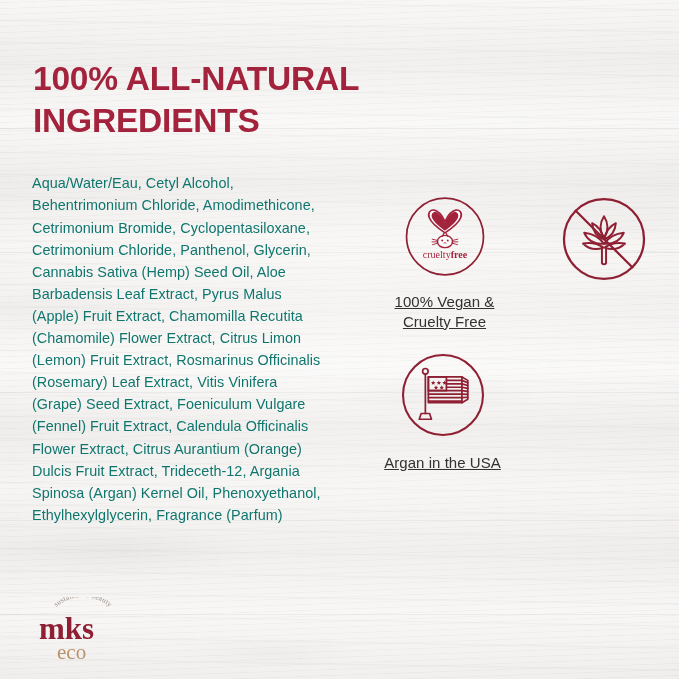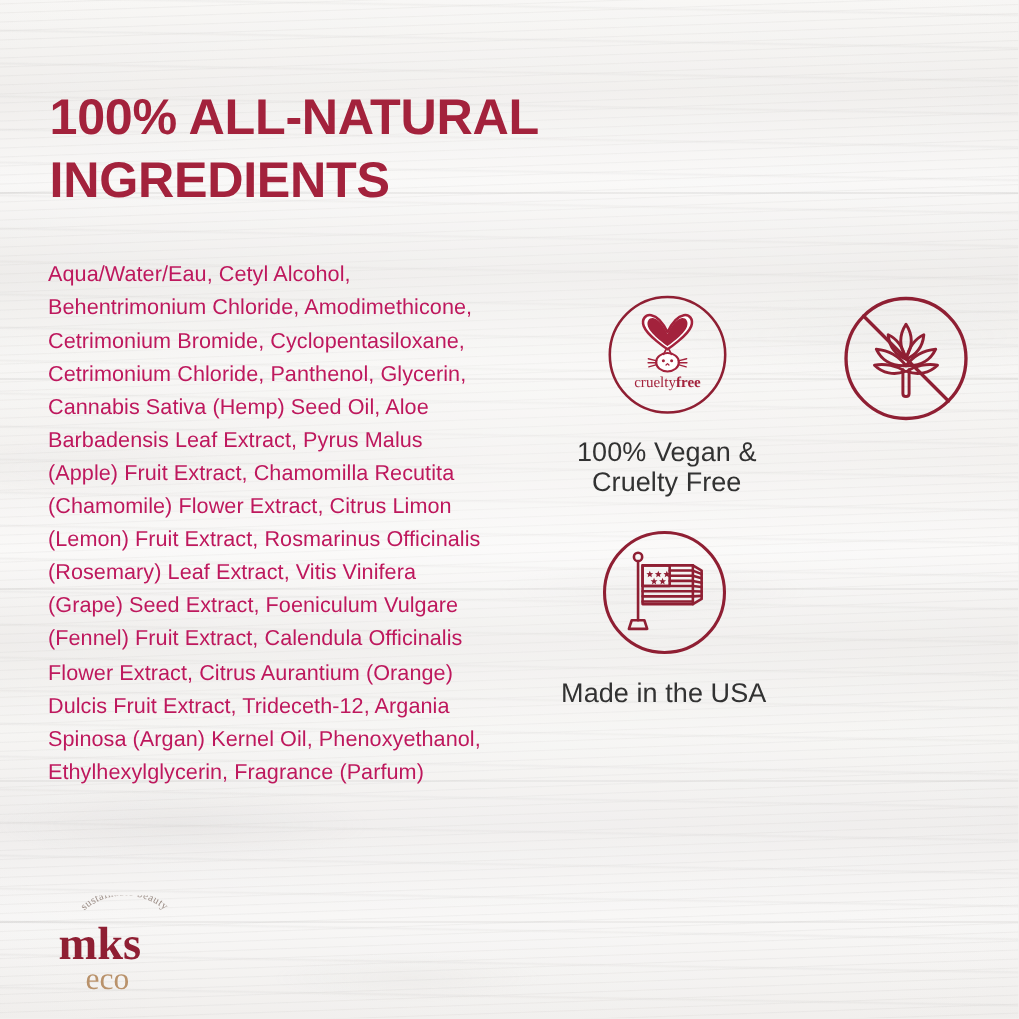--- a/index.html
+++ b/index.html
@@ -108,21 +108,21 @@
     letter-spacing: -0.2px;
     white-space: pre-line;
   }
 
   
   #ingredients {
     position: absolute;
     left: 32px;
     top: 158px;
     width: 292px;
-    color: #be185d;
+    color: #0f766e;
     font-size: 14.4px;
     line-height: 22.1px;
     letter-spacing: 0.05px;
     text-align: left;
   }
 
   
   #badges {
     position: absolute;
     left: 358px;
@@ -143,25 +143,26 @@
     align-items: center;
   }
   .badge-circle {
     width: 86px;
     height: 86px;
     display: block;
   }
   .badge-label {
     margin-top: 15px;
     color: #323232;
-    font-size: 18px;
+    font-size: 15px;
     line-height: 19.5px;
     text-align: center;
     white-space: pre-line;
     letter-spacing: 0.05px;
+    text-decoration: underline;
   }
   
   .badge-vegan  { transform: translate(16px, 0px); }
   .badge-thc    { transform: translate(14px, 0px); }
   .badge-gluten { transform: translate(16px, 1px); }
   .badge-usa    { transform: translate(14px, 1px); }
 
   
   #logo {
     position: absolute;
@@ -292,21 +293,21 @@
         </g>
 
         <g fill="#8f1f33">
           <path d="M38.6 33.1 l0.72 1.86 1.98 0.10 -1.55 1.24 0.52 1.92 -1.67 -1.07 -1.67 1.07 0.52 -1.92 -1.55 -1.24 1.98 -0.10 Z"></path>
           <path d="M45.2 33.1 l0.72 1.86 1.98 0.10 -1.55 1.24 0.52 1.92 -1.67 -1.07 -1.67 1.07 0.52 -1.92 -1.55 -1.24 1.98 -0.10 Z"></path>
           <path d="M51.8 33.1 l0.72 1.86 1.98 0.10 -1.55 1.24 0.52 1.92 -1.67 -1.07 -1.67 1.07 0.52 -1.92 -1.55 -1.24 1.98 -0.10 Z"></path>
           <path d="M41.9 38.6 l0.72 1.86 1.98 0.10 -1.55 1.24 0.52 1.92 -1.67 -1.07 -1.67 1.07 0.52 -1.92 -1.55 -1.24 1.98 -0.10 Z"></path>
           <path d="M48.5 38.6 l0.72 1.86 1.98 0.10 -1.55 1.24 0.52 1.92 -1.67 -1.07 -1.67 1.07 0.52 -1.92 -1.55 -1.24 1.98 -0.10 Z"></path>
         </g>
       </svg>
-      <div class="badge-label">Made in the USA</div>
+      <div class="badge-label">Argan in the USA</div>
     </div>
 
   </div>
 
   <div id="logo">
     <svg width="130" height="66" viewBox="0 0 130 66">
       <defs>
         <path id="tagline-arc" d="M 14 30 A 36 30 0 0 1 86 30" fill="none"></path>
       </defs>
       <text font-family="'Liberation Serif', serif" font-size="7.2" fill="#9b8d86" letter-spacing="0.3">

